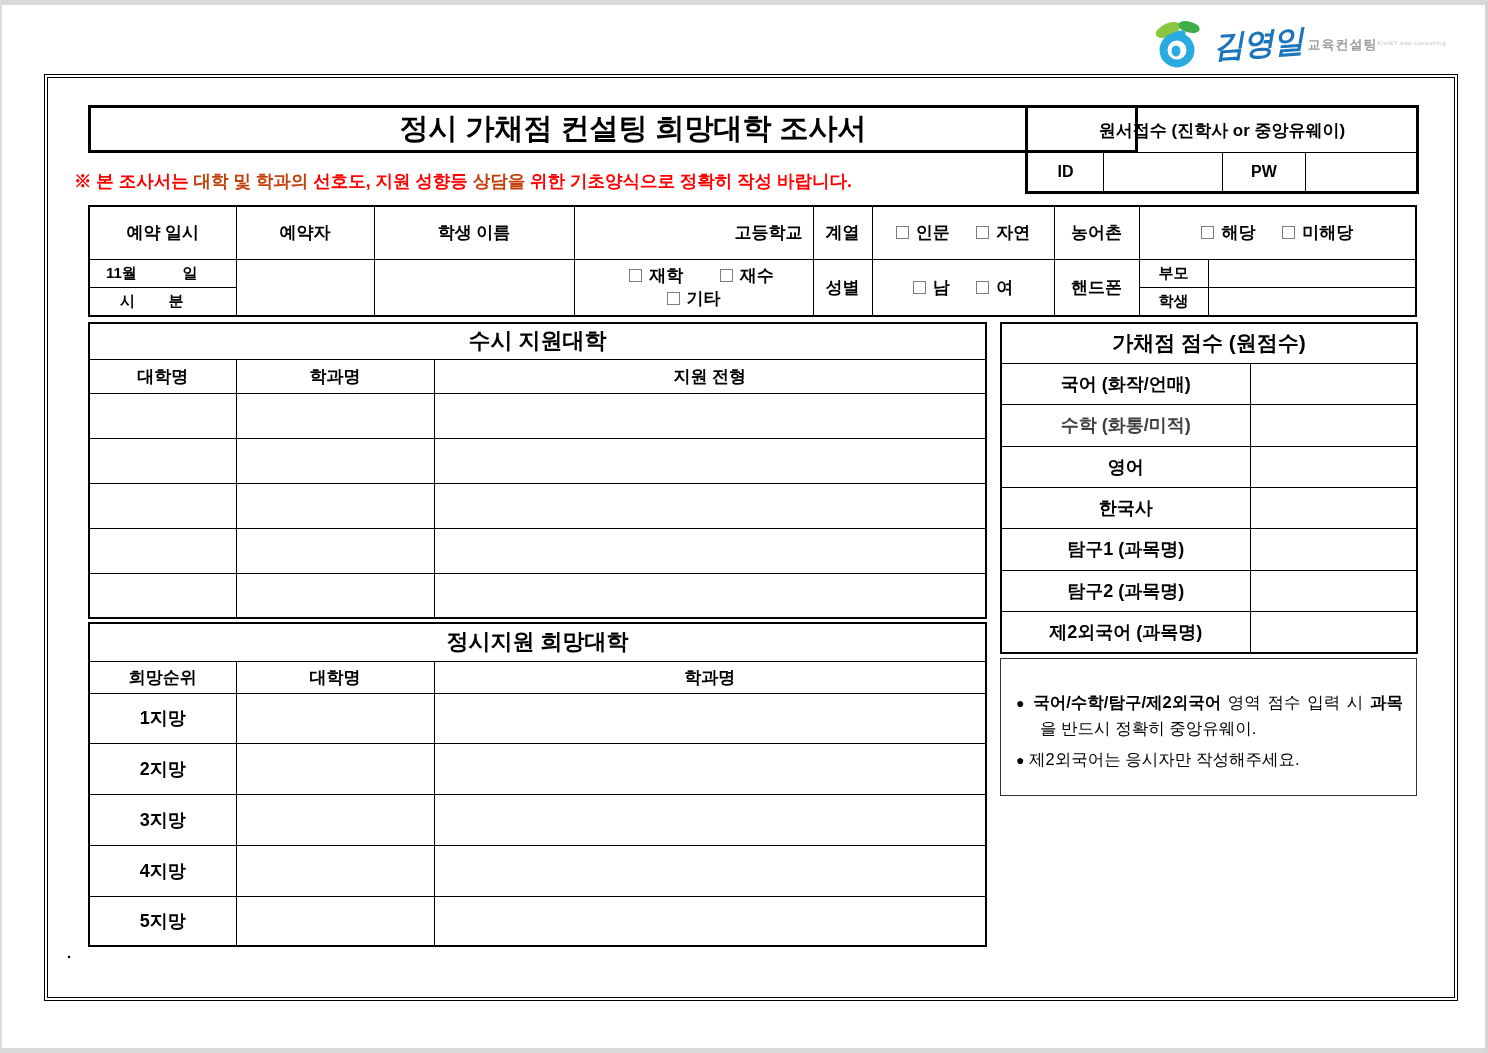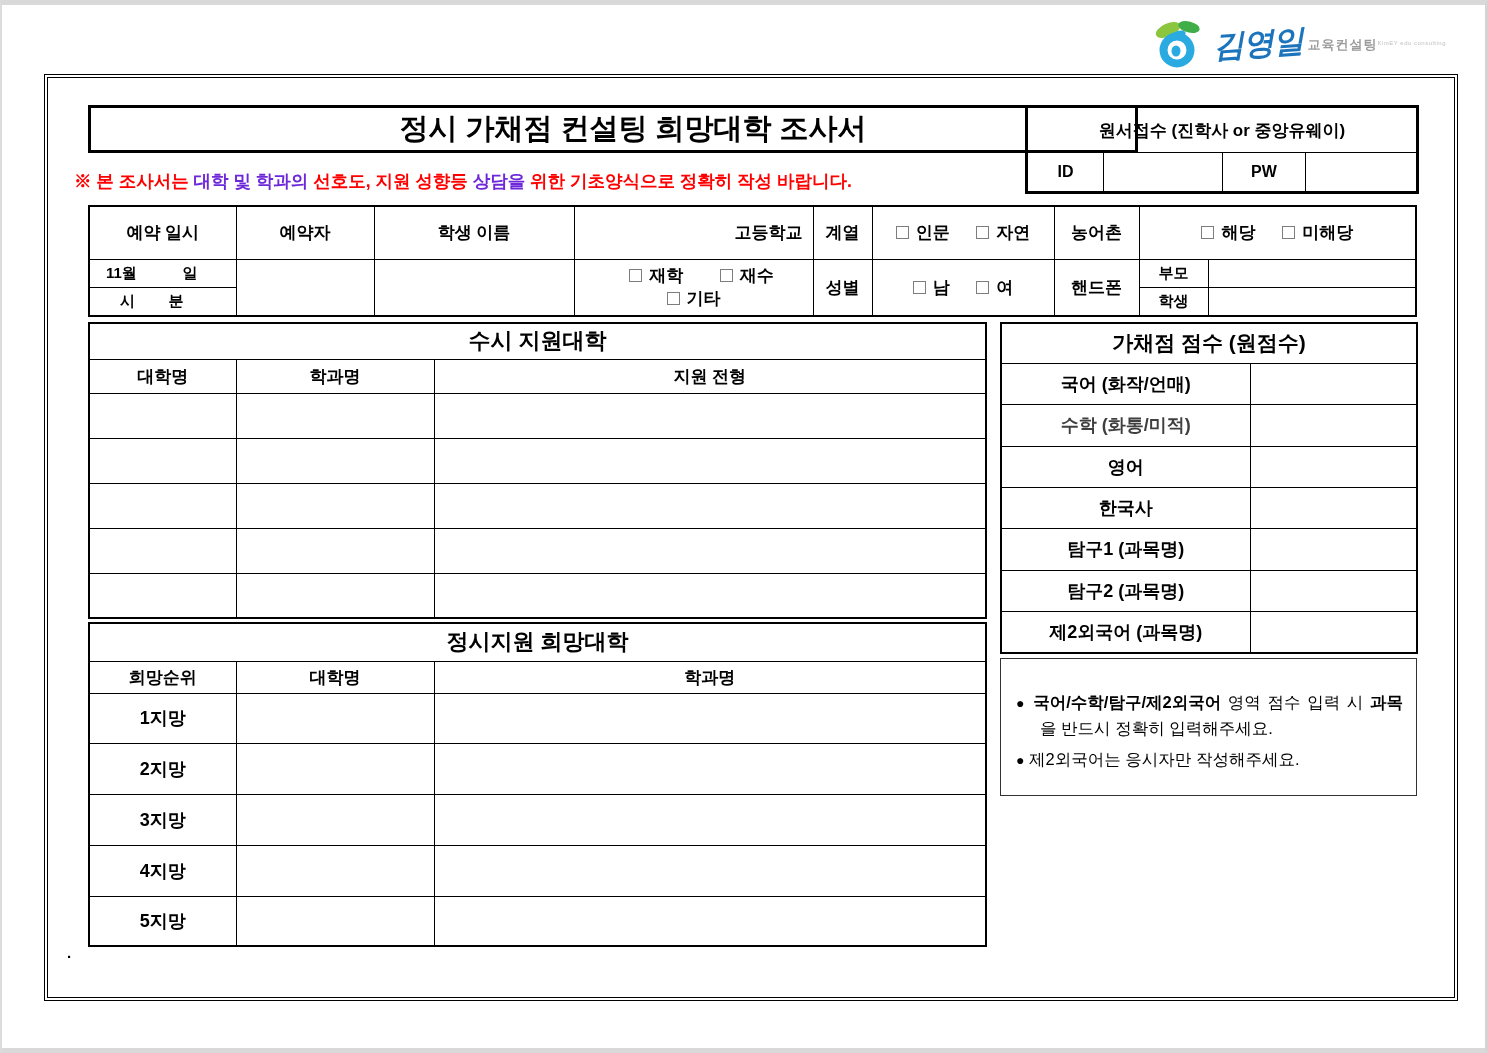--- a/index.html
+++ b/index.html
@@ -50,21 +50,21 @@
   .apply-box td { border: 1px solid #000; text-align: center; vertical-align: middle; font-weight: bold; }
   .apply-box .hd { font-size: 17px; }
   .apply-box .lbl { font-size: 16px; }
 
   
   .notice {
     position: absolute; left: 74px; top: 169px; width: 930px;
     font-size: 17.5px; font-weight: bold; white-space: nowrap;
   }
   .notice .red { color: #ff0000; }
-  .notice .blk { color: #6d28d9; }
+  .notice .blk { color: #c2410c; }
 
   
   table.grid { border-collapse: collapse; table-layout: fixed; }
   table.grid td { border: 1px solid #000; vertical-align: middle; text-align: center; }
 
   
   .info-wrap { position: absolute; left: 88px; top: 205px; }
   .info-wrap table { width: 1327px; border: 2px solid #000; }
   .info-wrap td { font-weight: bold; font-size: 17px; }
   .info-wrap .sub { font-size: 15px; }
@@ -380,17 +380,17 @@
     <tr style="height:50px">
           <td class="rank">5지망</td>
           <td></td>
           <td></td>
         </tr>
   </tbody>
     </table>
 </div>
 
 <div class="notes-box">
-  <div class="note-item"><span class="bullet">●</span> <b>국어/수학/탐구/제2외국어</b><span> 영역 점수 입력 시 </span><b>과목</b><span>을 반드시 정확히 입력해주세요.</span></div>
+  <div class="note-item"><span class="bullet">●</span> <b>국어/수학/탐구/제2외국어</b><span> 영역 점수 입력 시 </span><b>과목</b><span>을 반드시 정확히 중앙유웨이.</span></div>
   <div class="note-item"><span class="bullet">●</span> <span>제2외국어는 응시자만 작성해주세요.</span></div>
 </div>
 
 <div class="footer-dot">.</div>
 
 </body></html>

